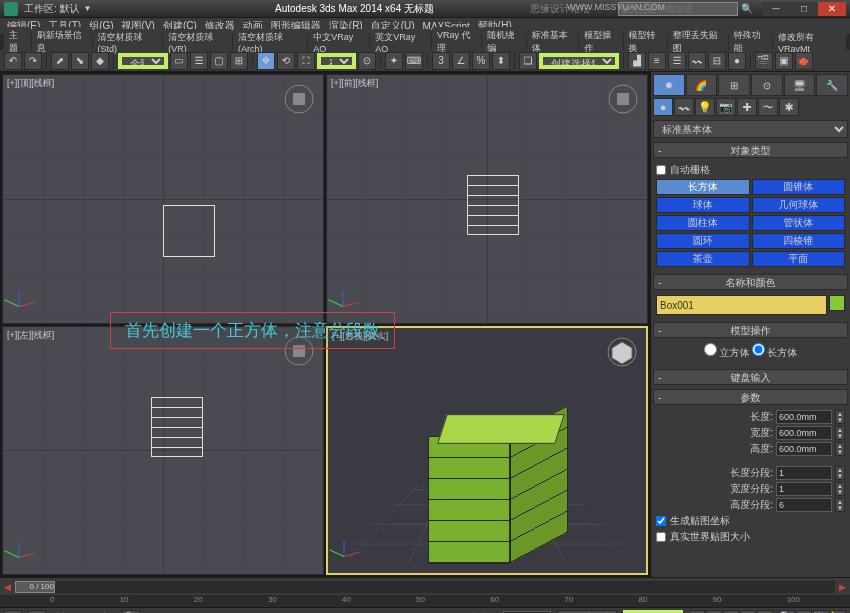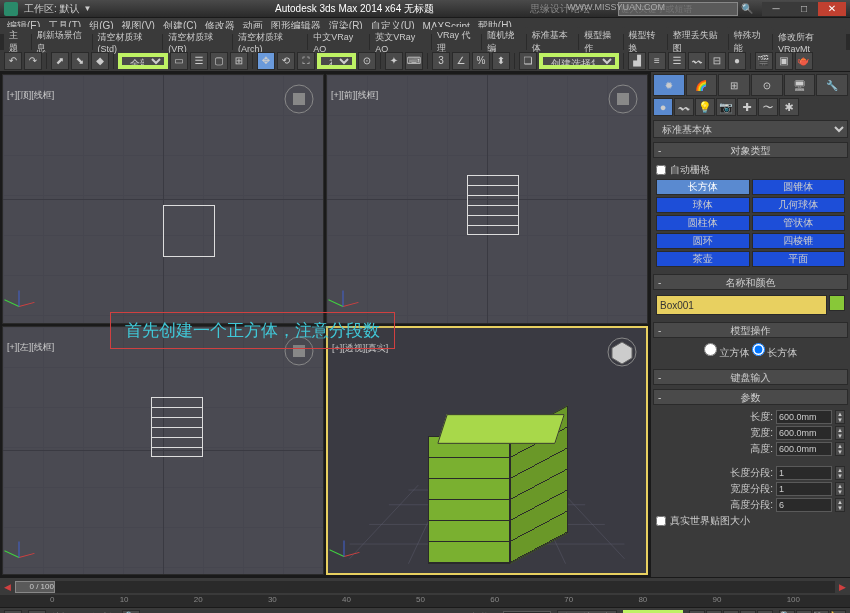--- a/index.html
+++ b/index.html
@@ -26,21 +26,21 @@
 .toolbar { height: 22px; background: #3a3a3a; border-bottom: 1px solid #1a1a1a; display: flex; align-items: center; padding: 0 4px; gap: 2px; }
 .tbtn { width: 18px; height: 18px; background: #4a4a4a; border: 1px solid #2a2a2a; display: flex; align-items: center; justify-content: center; font-size: 10px; }
 .tbtn.sel { background: #6a9adb; }
 .tsep { width: 1px; height: 16px; background: #2a2a2a; margin: 0 2px; }
 .tcombo { height: 16px; background: #4a4a4a; border: 4px solid #bef264; color: #ccc; font-size: 10px; padding: 0 4px; }
 
 .main { display: flex; height: 505px; }
 .viewports { flex: 1; display: grid; grid-template-columns: 1fr 1fr; grid-template-rows: 1fr 1fr; gap: 2px; background: #1a1a1a; padding: 2px; position: relative; }
 .viewport { background: #4a4a52; border: 1px solid #2a2a2a; position: relative; overflow: hidden; }
 .viewport.active { border: 2px solid #e8d060; }
-.vplabel { position: absolute; top: 14px; left: 4px; font-size: 9px; color: #ccc; }
+.vplabel { position: absolute; top: 2px; left: 4px; font-size: 9px; color: #ccc; }
 .vpgrid { position: absolute; inset: 0; }
 .vpgrid::before, .vpgrid::after { content: ''; position: absolute; background: #3a3a42; }
 .vpgrid::before { left: 50%; top: 0; bottom: 0; width: 1px; }
 .vpgrid::after { top: 50%; left: 0; right: 0; height: 1px; }
 .gridlines { position: absolute; inset: 0; background-image: linear-gradient(#40404a 1px, transparent 1px), linear-gradient(90deg, #40404a 1px, transparent 1px); background-size: 40px 40px; opacity: 0.3; }
 .vpcube { position: absolute; top: 8px; right: 8px; width: 32px; height: 32px; }
 .wirebox { position: absolute; border: 1px solid #ddd; }
 .wirebox.seg::before { content:''; position:absolute; inset:0; background: repeating-linear-gradient(to bottom, transparent 0, transparent 9px, #ddd 9px, #ddd 10px); }
 .axis3d { position: absolute; bottom: 8px; left: 8px; width: 30px; height: 30px; }
 .axis3d .ax { position: absolute; width: 16px; height: 1px; left: 8px; bottom: 8px; transform-origin: left; }
@@ -385,20 +385,24 @@
           </div>
         <div class="param">
             <label>高度分段:</label>
             <input value="6" style="">
             <div class="spinbtn">
               <div>▲</div>
               <div>▼</div>
             </div>
           </div>
         <div class="chk">
+            <input type="checkbox" checked="" style="">
+            <span>生成贴图坐标</span>
+          </div>
+        <div class="chk">
             <input type="checkbox" style="">
             <span>真实世界贴图大小</span>
           </div>
       </div>
     </div>
   </div>
 </div>
 
 <div class="timeline">
   <span style="font-size:9px;color:#d04040;">◀</span>

